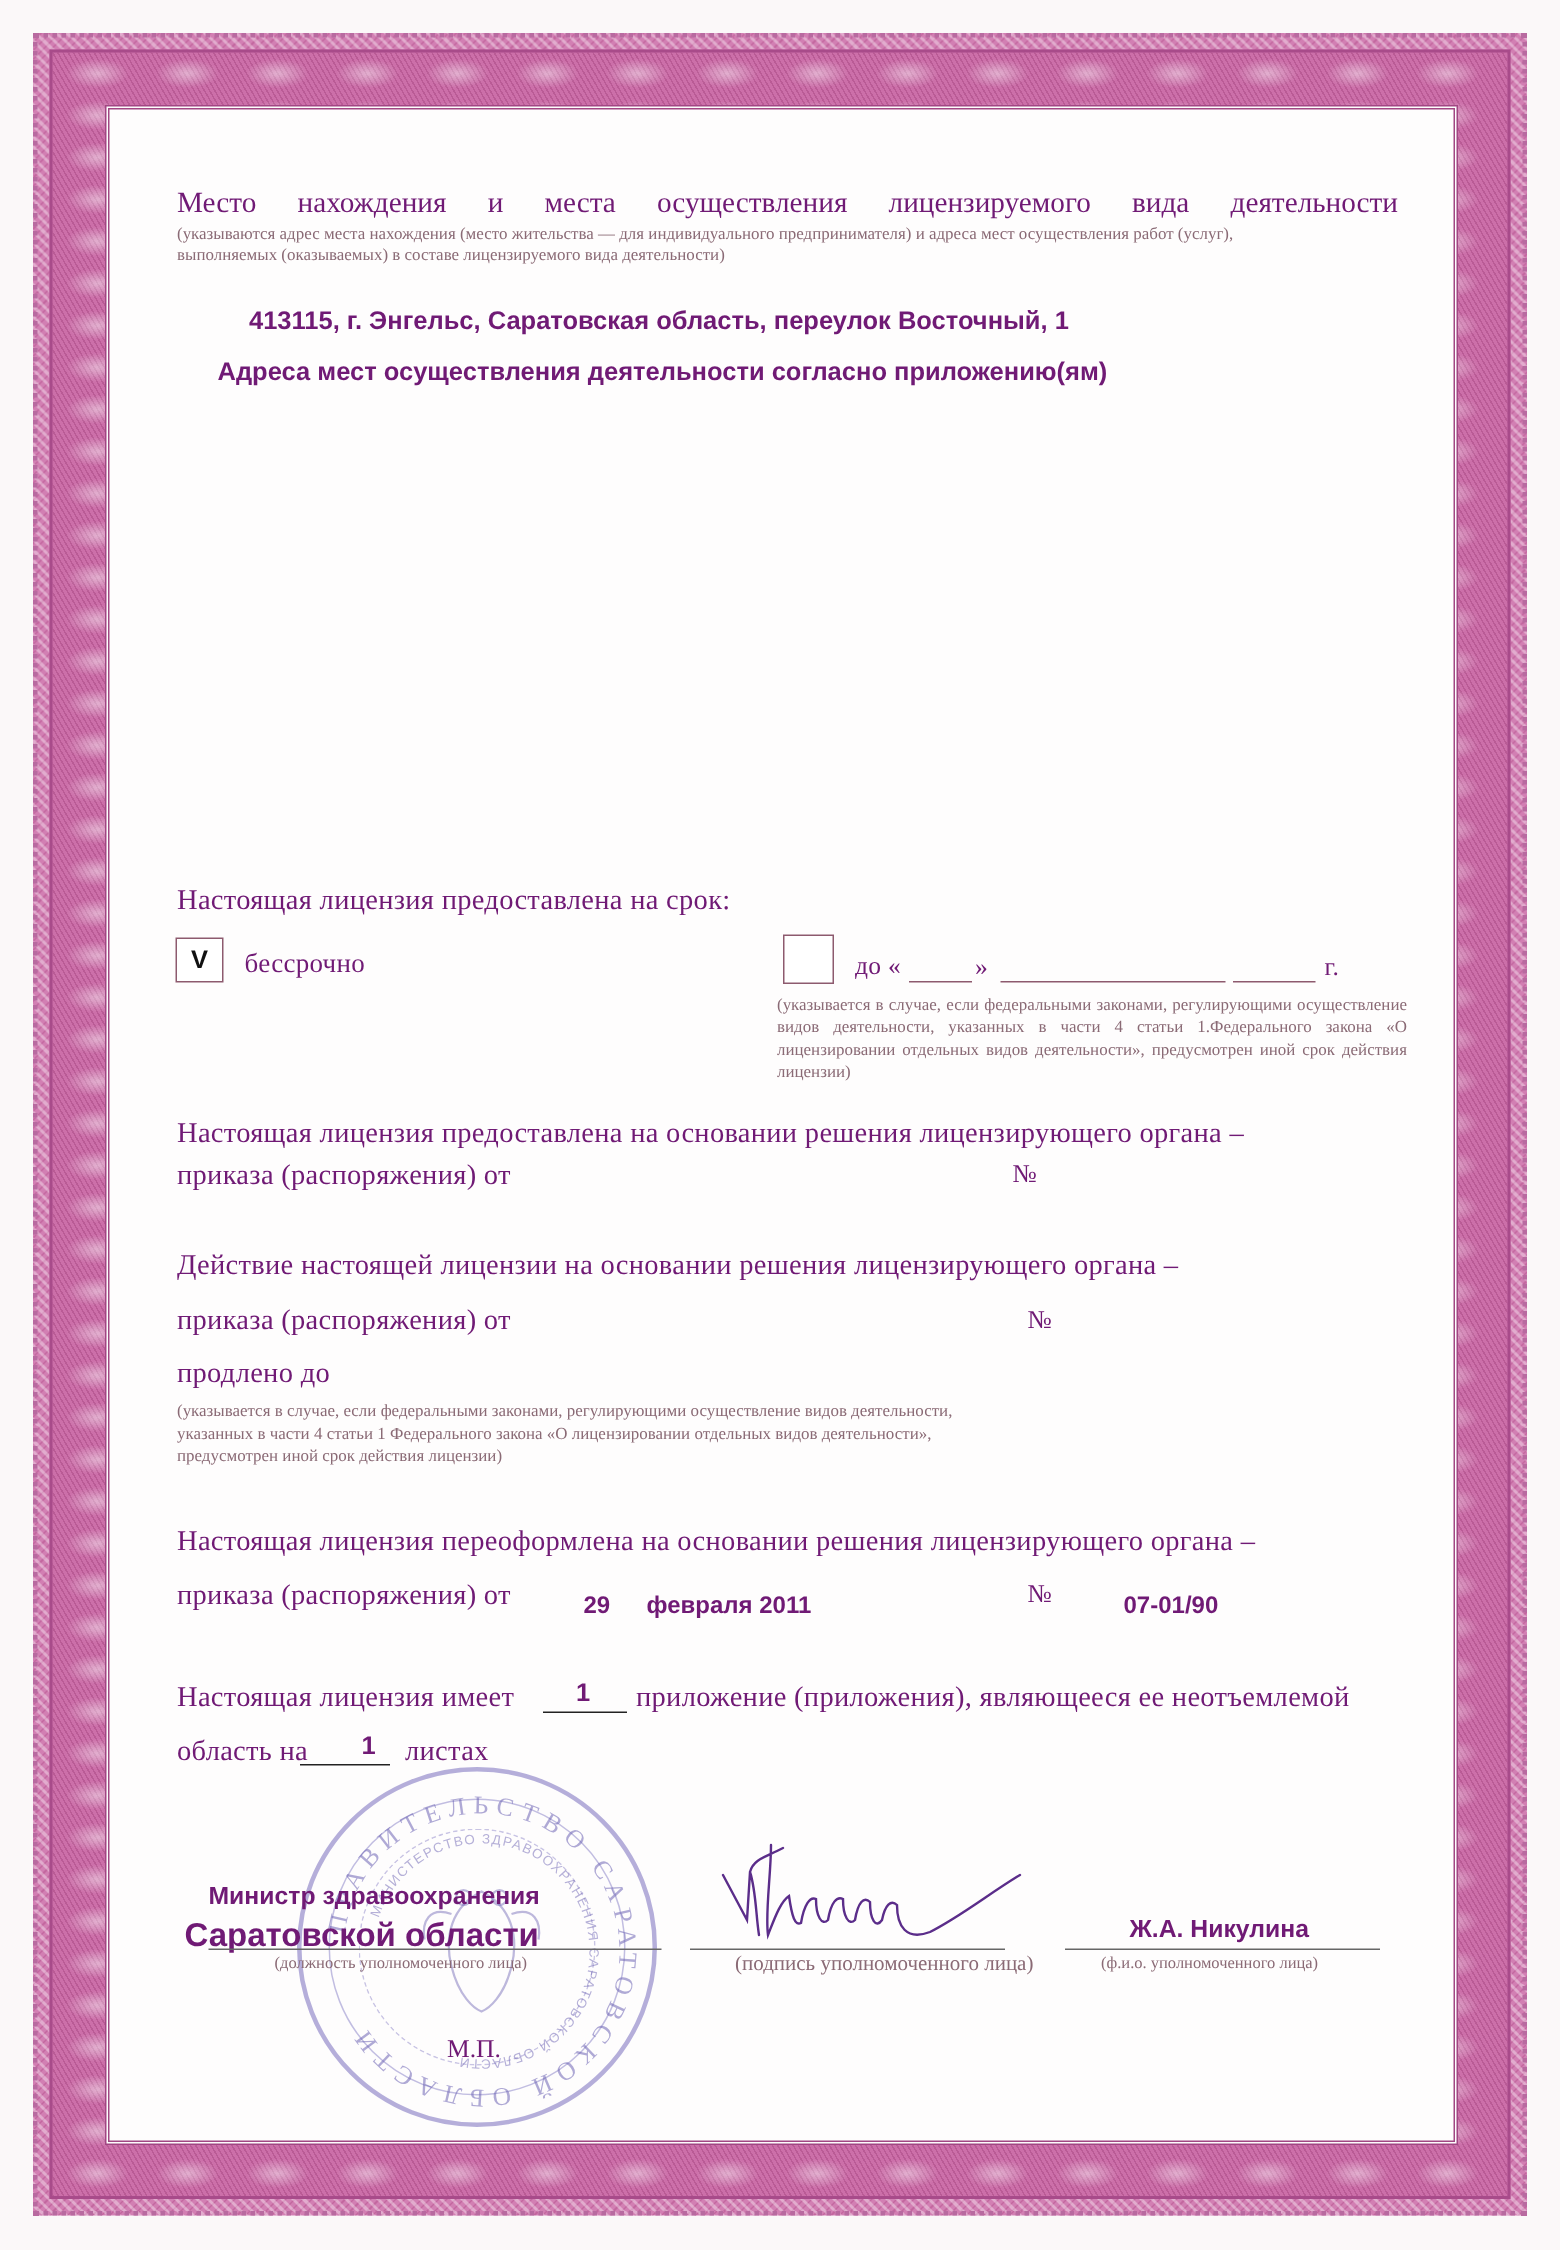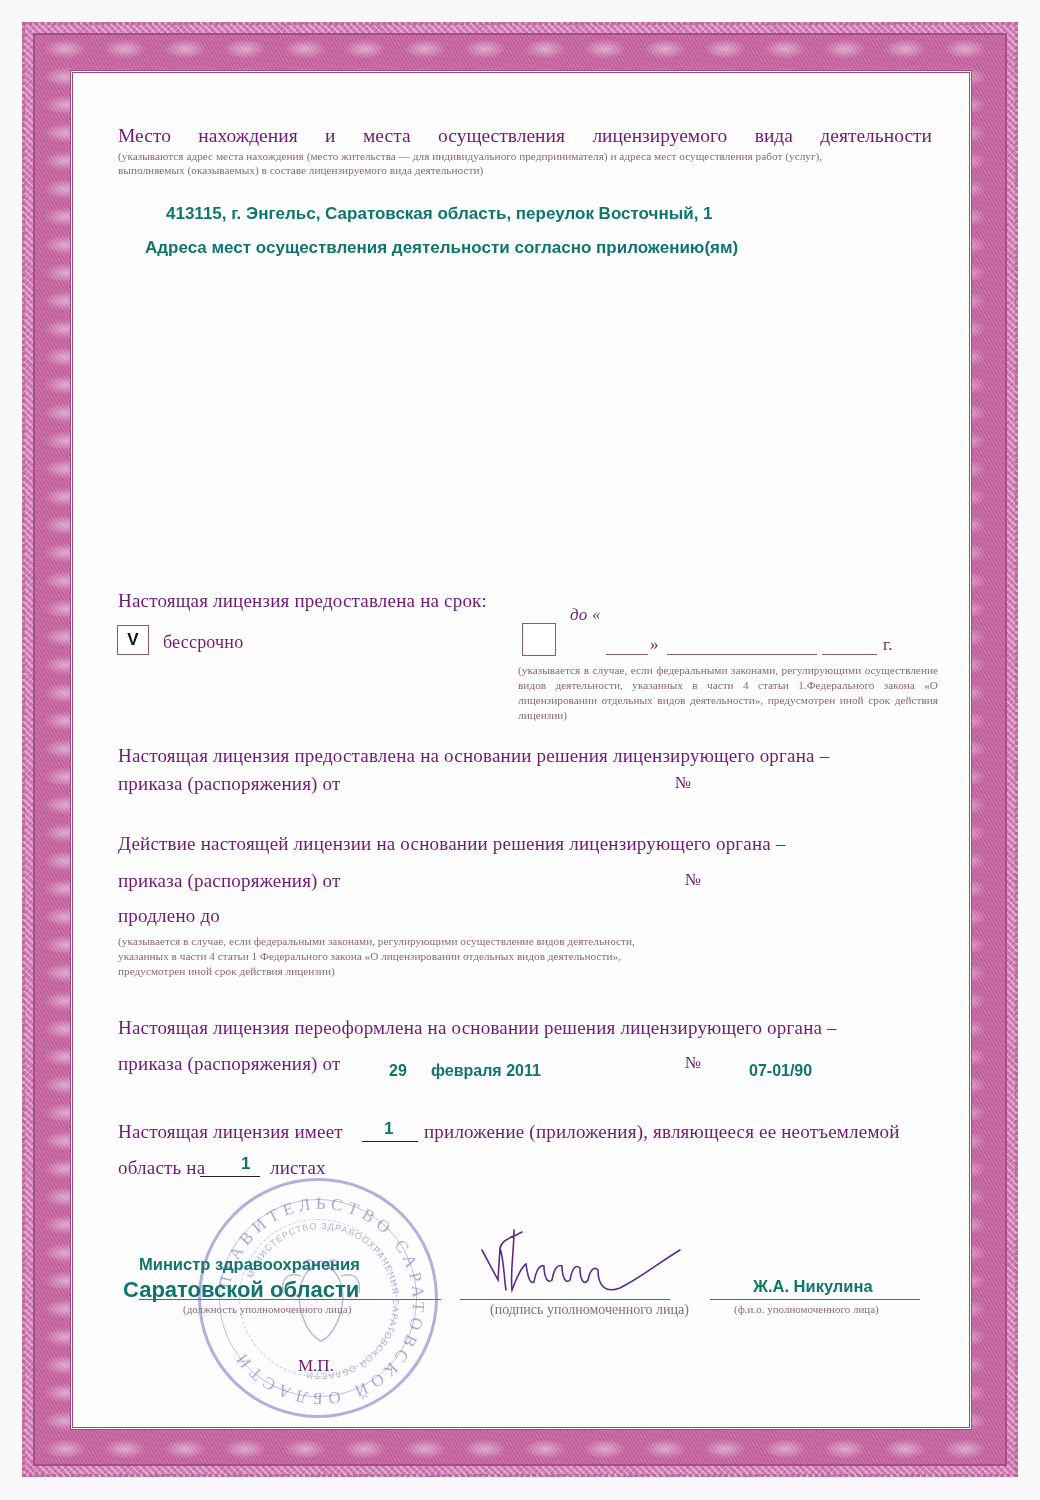--- a/index.html
+++ b/index.html
@@ -12,21 +12,21 @@
     box-sizing:border-box;border:3px dotted #b86aa0;}
   .frame-band{position:absolute;left:8px;top:8px;right:8px;bottom:8px;border:2px solid #a84b8a;
     background:
       radial-gradient(ellipse 30px 14px at 50% 50%, rgba(255,255,255,0.45), transparent 70%) 0 0/60px 28px,
       repeating-linear-gradient(60deg, rgba(120,20,80,0.22) 0 1px, transparent 1px 3px),
       #cc6fa9;}
   .frame-inner{position:absolute;left:70px;top:70px;width:902px;height:1360px;background:#fefdfd;border:3px double #a14683;box-sizing:border-box;}
   .txt{position:absolute;color:#701a75;white-space:nowrap;}
   .lead{font-size:19px;letter-spacing:0.2px;text-align:center;}
   .small{font-size:11.5px;line-height:15px;color:#8a6a75;white-space:normal;}
-  .bold{position:absolute;font-family:"Liberation Sans","DejaVu Sans",sans-serif;font-weight:bold;color:#0f766e;white-space:nowrap;}
+  .bold{position:absolute;font-family:"Liberation Sans","DejaVu Sans",sans-serif;font-weight:bold;color:#701a75;white-space:nowrap;}
   .box{position:absolute;width:32px;height:30px;border:1.5px solid #8d5a6e;box-sizing:border-box;background:#fff;}
   .box span{display:block;text-align:center;font-family:"Liberation Sans",sans-serif;font-weight:bold;font-size:17px;line-height:28px;color:#111;}
   .uline{position:absolute;border-bottom:1.2px solid #8d5a6e;height:0;}
   .sigline{position:absolute;border-bottom:1.2px solid #666;height:0;}
   .stamp{position:absolute;left:198px;top:1178px;width:240px;height:240px;border-radius:50%;
     border:3px solid rgba(120,110,190,0.55);box-sizing:border-box;}
   .stamp .ring2{position:absolute;left:18px;top:18px;right:18px;bottom:18px;border-radius:50%;border:1.5px solid rgba(120,110,190,0.45);}
   .stamp .ring3{position:absolute;left:38px;top:38px;right:38px;bottom:38px;border-radius:50%;border:1px dashed rgba(120,110,190,0.4);}
   .stamp svg{position:absolute;left:0;top:0;}
 </style>
@@ -48,21 +48,21 @@
 <div class="txt lead" style="left:118px;top:590px;">Настоящая лицензия предоставлена на срок:</div>
 
 <div class="box" style="left:117px;top:625px;">
     <span>V</span>
   </div>
 <div class="txt lead" style="left:163px;top:632px;font-size:18px;">бессрочно</div>
 
 <div class="box" style="left:522px;top:623px;width:34px;height:33px;">
     <span></span>
   </div>
-<div class="txt lead" style="left:570px;top:605px;font-size:17px;font-style:italic;">до «</div>
+<div class="txt lead" style="left:570px;top:634px;font-size:17px;">до «</div>
 <div class="uline" style="left:606px;top:654px;width:42px;"></div>
 <div class="txt lead" style="left:650px;top:635px;font-size:17px;">»</div>
 <div class="uline" style="left:667px;top:654px;width:150px;"></div>
 <div class="uline" style="left:822px;top:654px;width:55px;"></div>
 <div class="txt lead" style="left:883px;top:635px;font-size:17px;">г.</div>
 <div class="txt small" style="left:518px;top:663px;width:420px;font-size:11.3px;text-align:justify;">(указывается в случае, если федеральными законами, регулирующими осуществление видов деятельности, указанных в части 4 статьи 1.Федерального закона «О лицензировании отдельных видов деятельности», предусмотрен иной срок действия лицензии)</div>
 
 <div class="txt lead" style="left:118px;top:745px;">Настоящая лицензия предоставлена на основании решения лицензирующего органа –</div>
 <div class="txt lead" style="left:118px;top:773px;">приказа (распоряжения)  от</div>
 <div class="txt lead" style="left:675px;top:773px;font-size:17px;">№</div>

